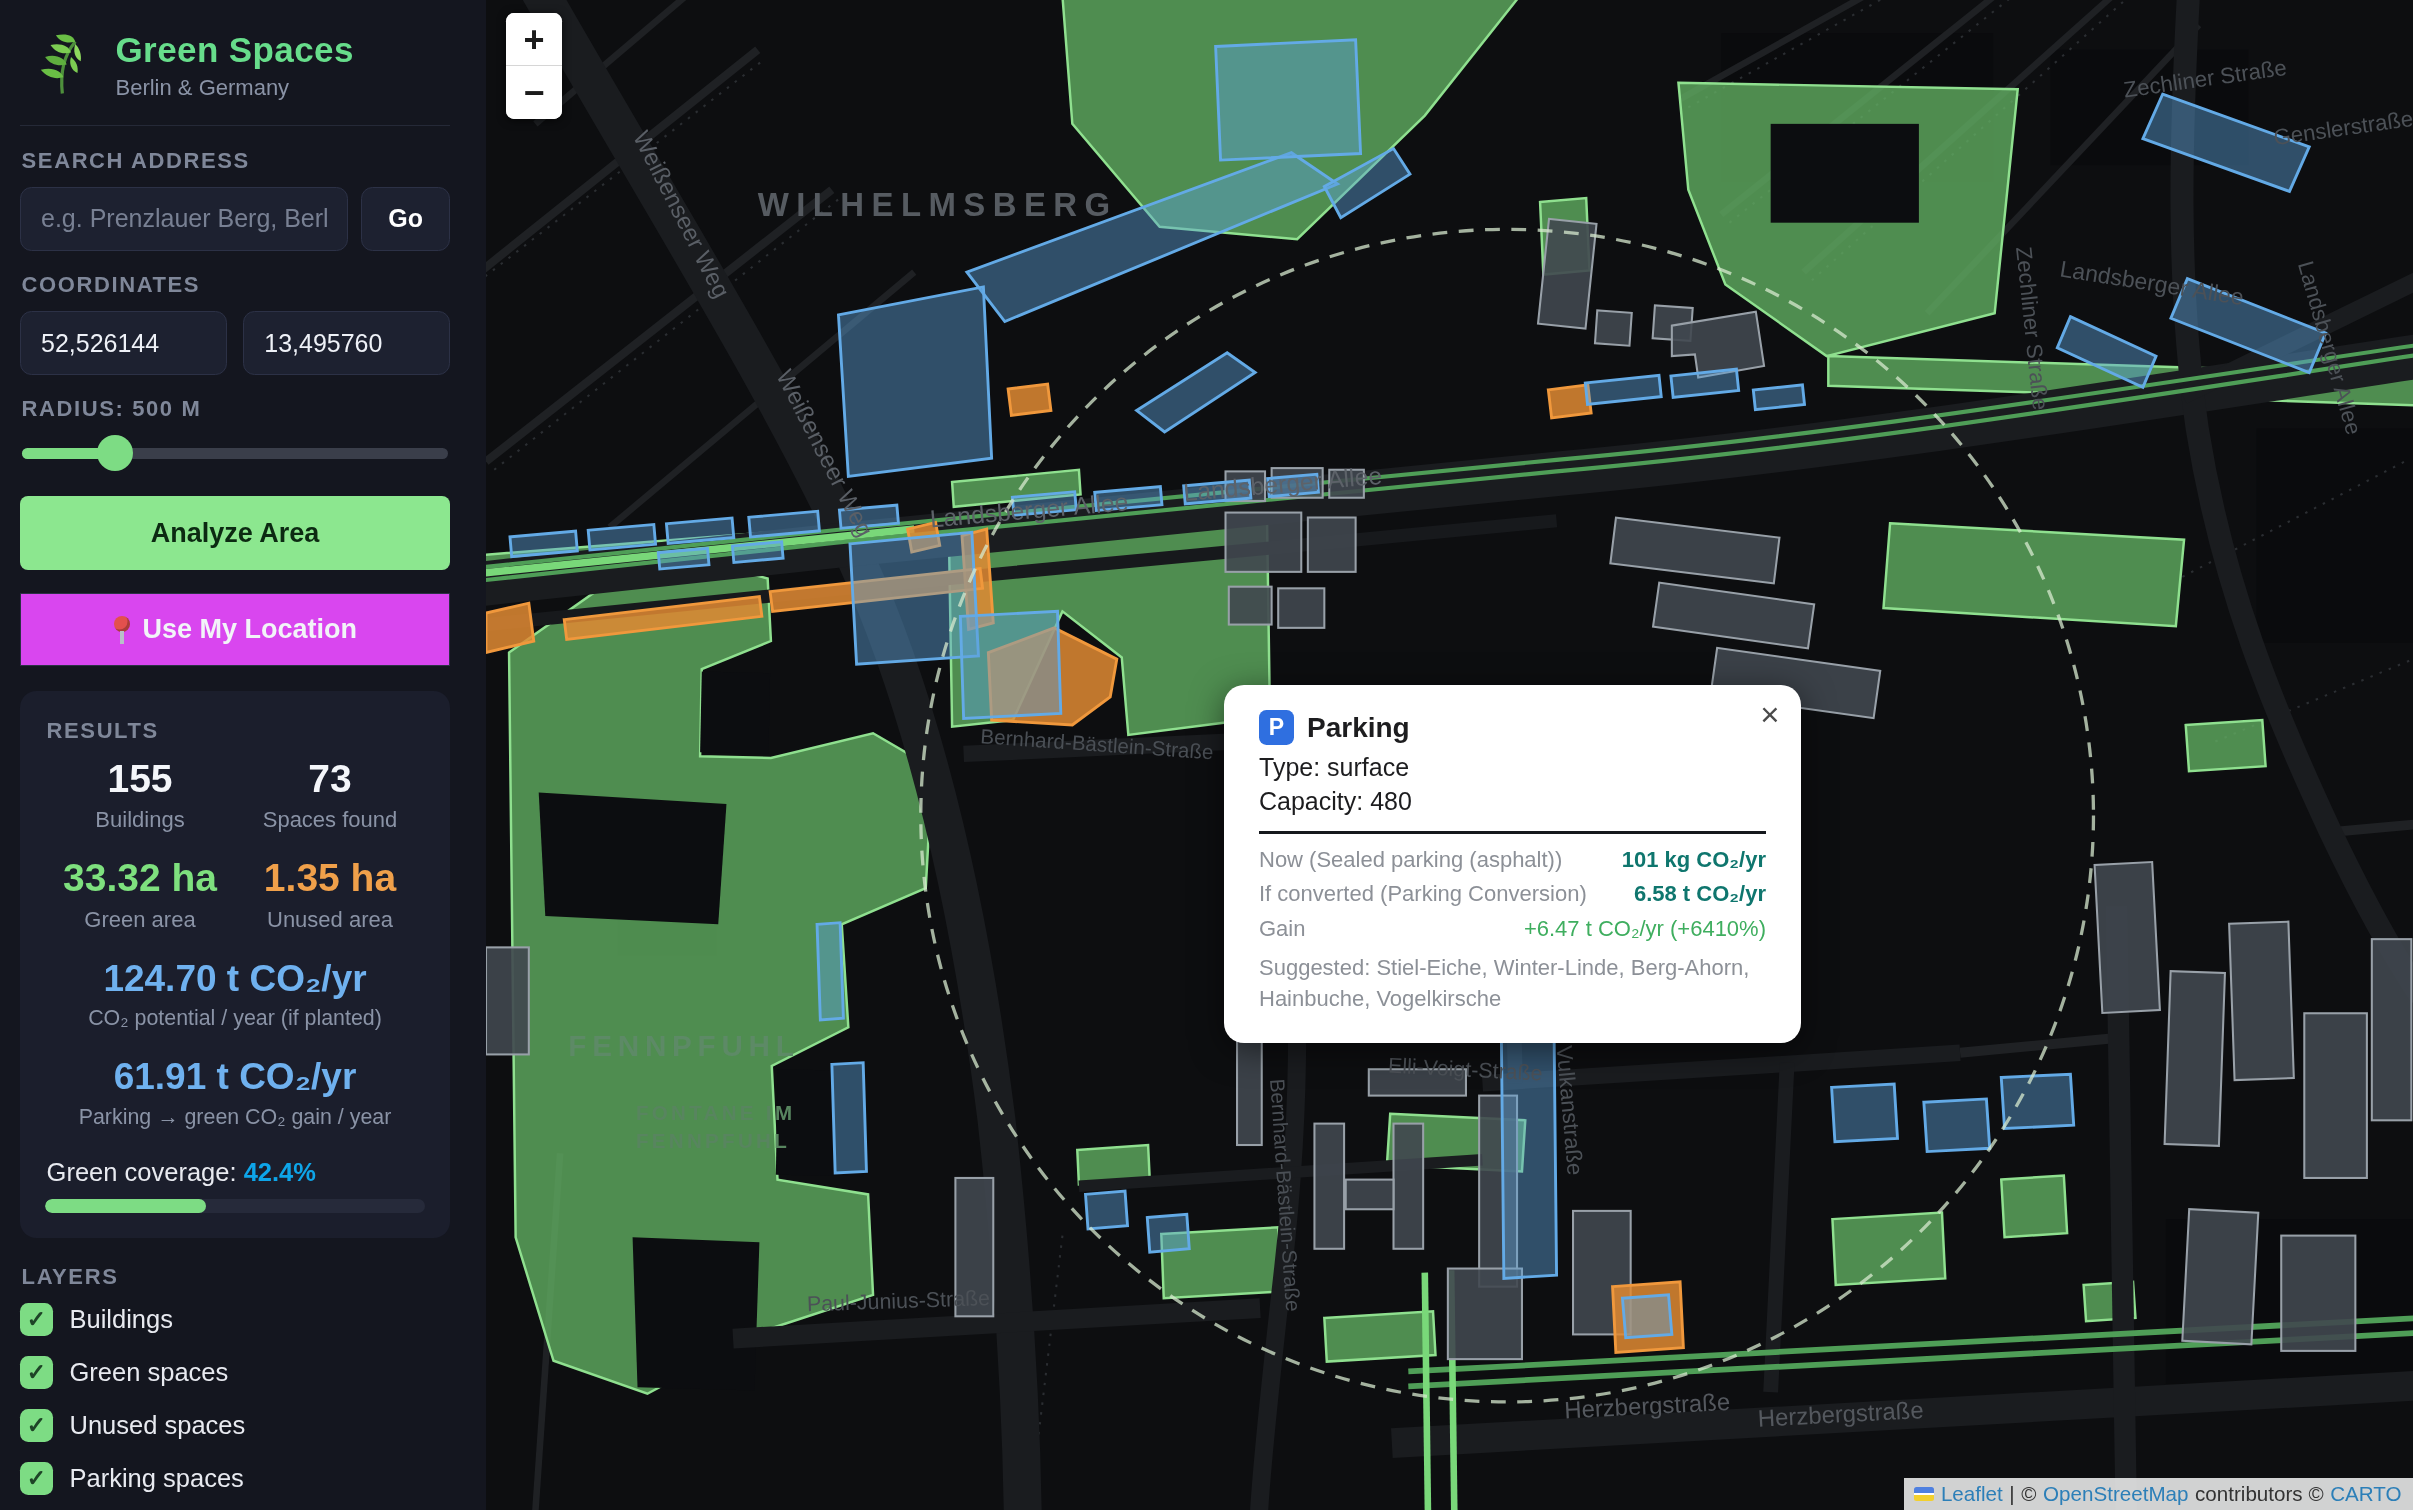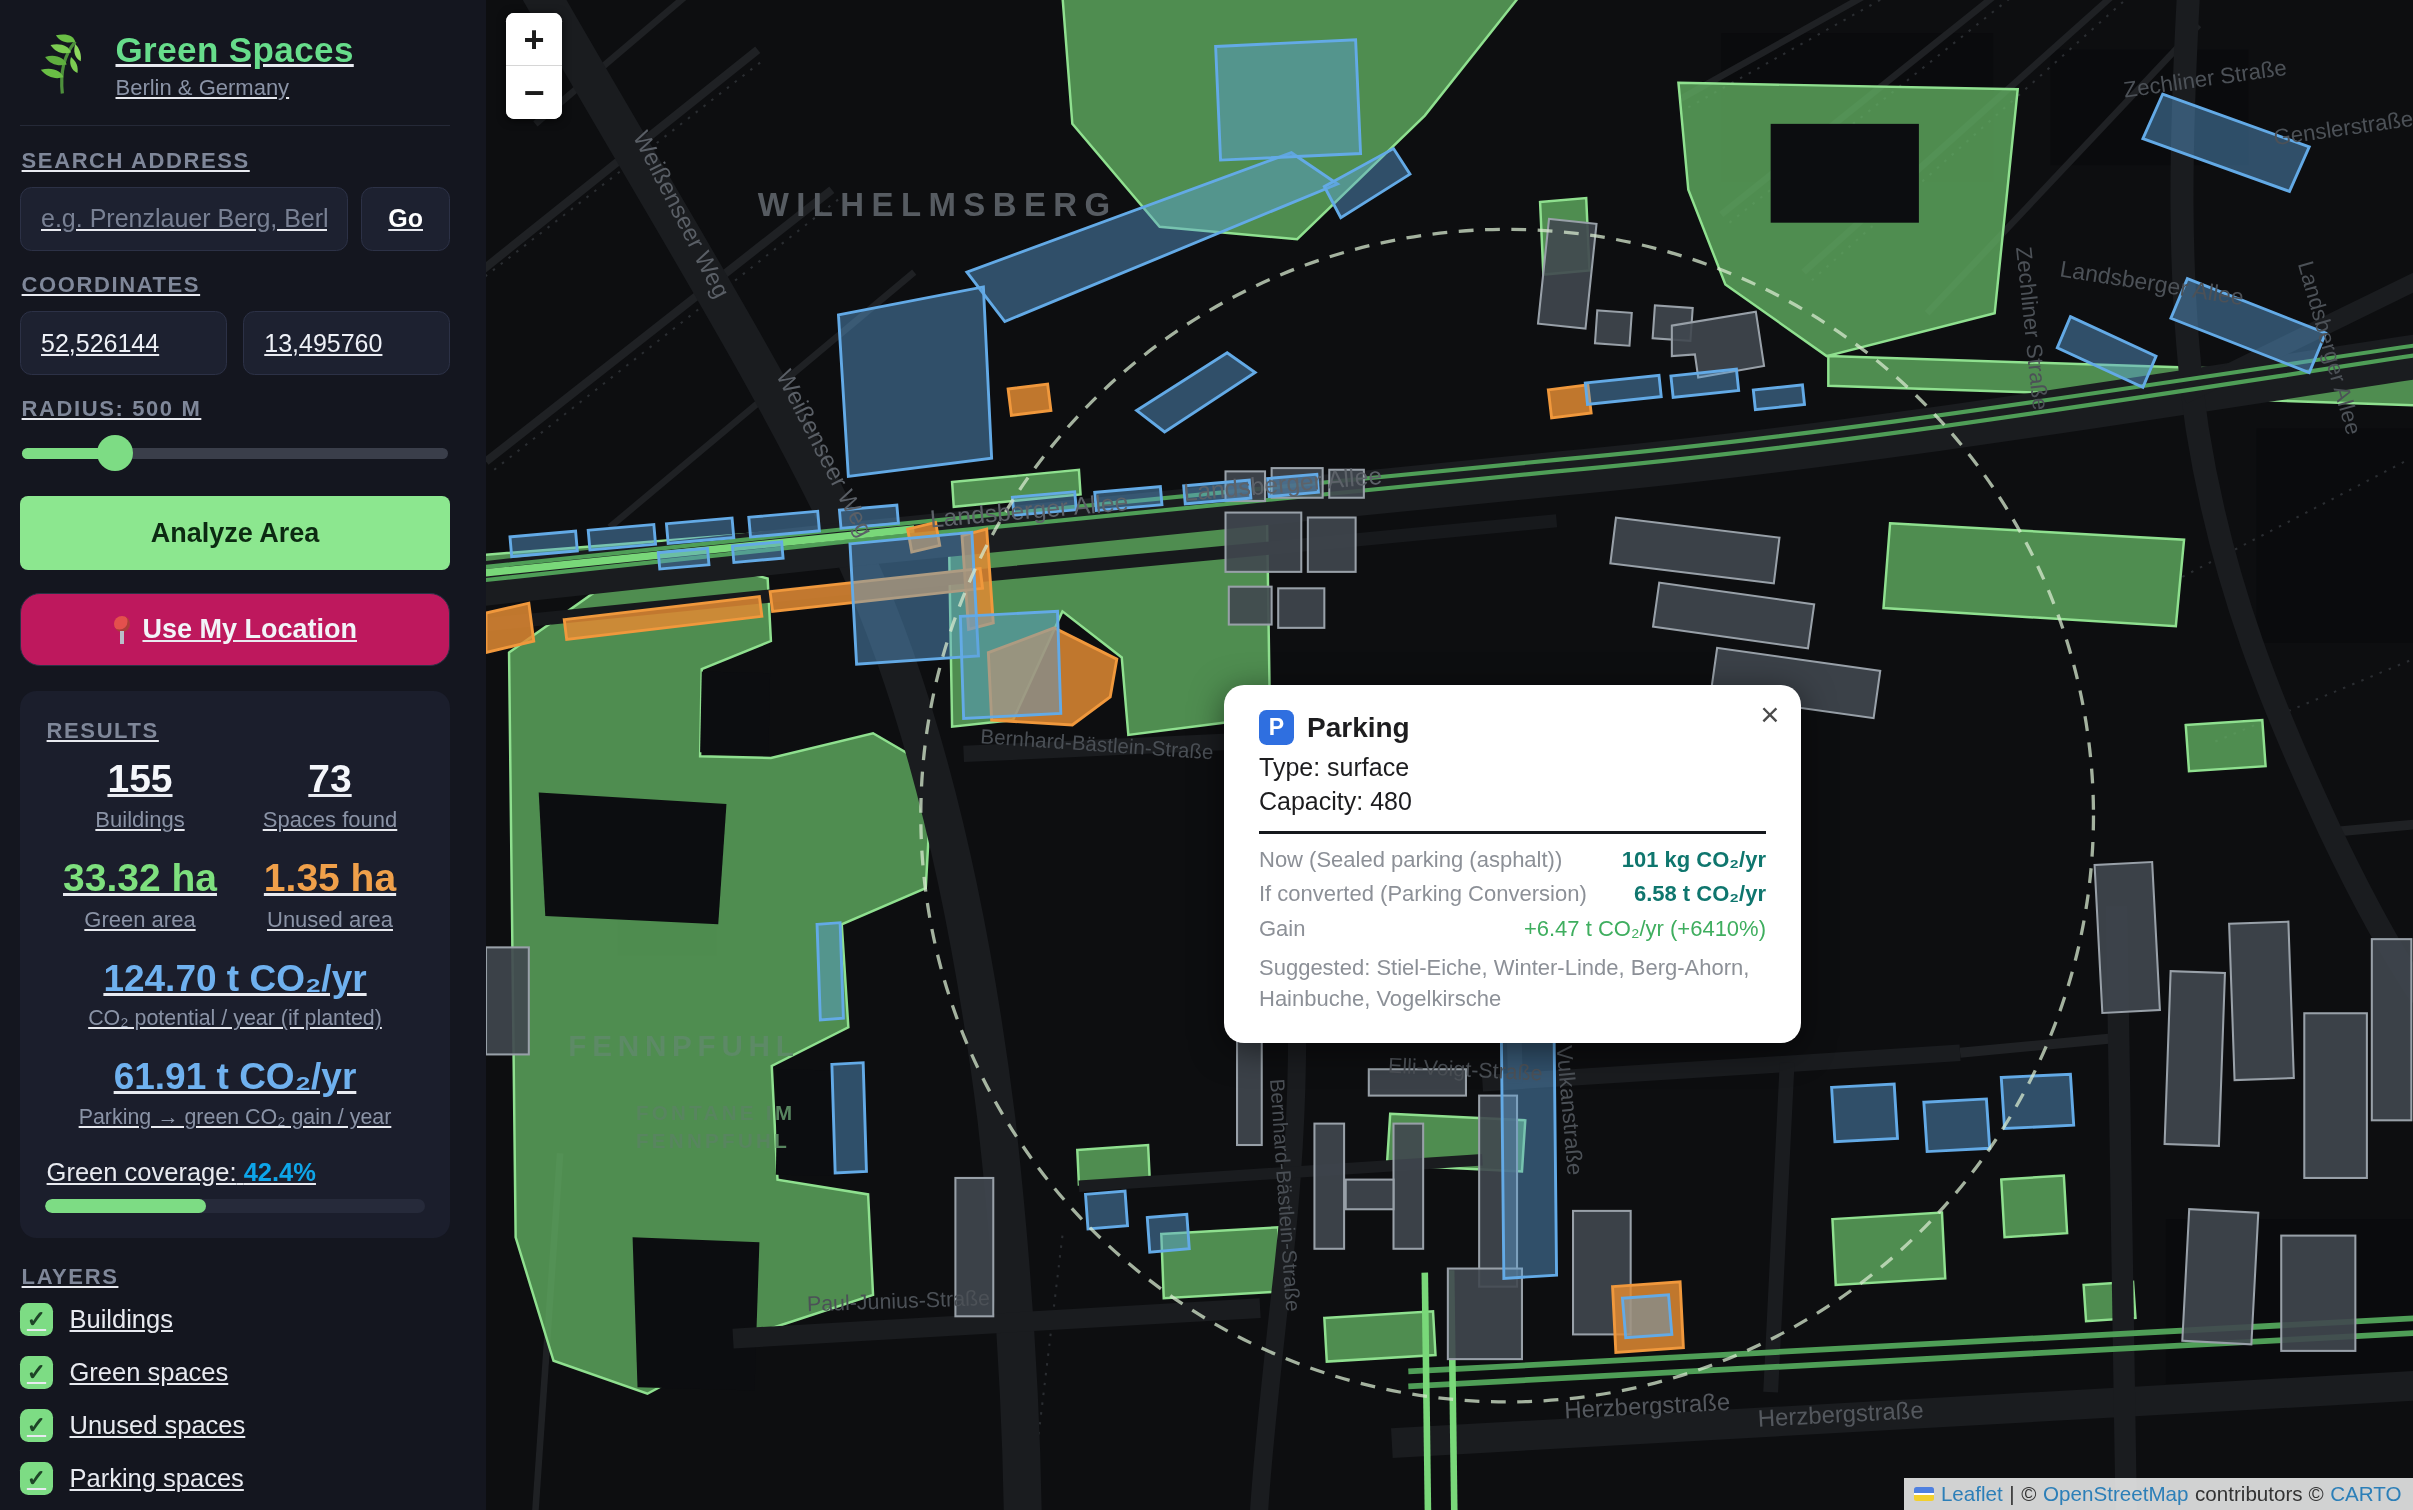--- a/index.html
+++ b/index.html
@@ -2,21 +2,21 @@
 <html style="font-size:13px"><head>
 <meta charset="utf-8">
 <style>
   * { margin:0; padding:0; box-sizing:border-box; }
   html,body { width:2413px; height:1511px; overflow:hidden; background:#0d0e10;
     font-family:"Liberation Sans", sans-serif; }
   .app { display:flex; width:2413px; height:1511px; }
 
   
   .sidebar { width:486px; min-width:486px; height:1511px; background:#14161f;
-    padding:23px 36px 8px 20px; color:#e8eaf0; overflow:hidden; position:relative; z-index:50;text-decoration:underline; }
+    padding:23px 36px 8px 20px; color:#e8eaf0; overflow:hidden; position:relative; z-index:50; }
   .brand { display:flex; align-items:center; gap:16.5px; padding:6.6px 0 21.4px 10px; }
   .brand-icon { width:69px; height:69px; }
   .brand-title { font-size:35px; font-weight:bold; color:#67dd8b; letter-spacing:0.4px; }
   .brand-sub { font-size:22px; color:#8a93a6; margin-top:5px; }
   .divider { border-top:1.6px solid #252937; margin:3.3px 0 21.4px 0; }
   .section-label { font-size:22px; font-weight:bold; color:#7f8799; letter-spacing:1.6px; margin:5px 0 13px 1.6px; }
   .row { display:flex; gap:13px; }
   .text-input { background:#1d2130; border:1.6px solid #2c3146; border-radius:11.5px;
     color:#eef1f7; font-size:25px; padding:16.5px 20px; outline:none; width:100%;
     font-family:"Liberation Sans", sans-serif; }
@@ -28,21 +28,21 @@
   .mb { margin-bottom:21.4px; }
   
   .slider { position:relative; height:36px; margin:1.6px 1.6px 25px 1.6px; }
   .slider-track { position:absolute; top:12.4px; left:0; right:0; height:11.5px; border-radius:6.6px; background:#3a3e4a; }
   .slider-fill { position:absolute; top:12.4px; left:0; height:11.5px; border-radius:6.6px; background:#7ddc84; }
   .slider-thumb { position:absolute; top:0; width:36px; height:36px; border-radius:50%; background:#7ddc84; }
   
   .analyze-btn { width:100%; background:#8ce78f; border:none; border-radius:8px; color:#0c2a12;
     font-size:27px; font-weight:bold; padding:21.4px 0; cursor:pointer; margin-bottom:23px;
     font-family:"Liberation Sans", sans-serif; }
-  .loc-btn { width:100%; background:#be185d; border:1.6px solid #2c3146; border-radius:20px; color:#f2f4f8;
+  .loc-btn { width:100%; background:#d946ef; border:1.6px solid #2c3146; border-radius:1px; color:#f2f4f8;
     font-size:27px; font-weight:bold; padding:20px 0; cursor:pointer; margin-bottom:25px;
     font-family:"Liberation Sans", sans-serif; display:flex; align-items:center; justify-content:center; gap:11.5px; }
   .pin-icon { display:inline-block; position:relative; width:18px; height:28px; }
   .pin-icon .head { position:absolute; top:0; left:0.8px; width:16.5px; height:16.5px; border-radius:50%;
     background:#e3504d; box-shadow:inset -2.5px -2.5px 0 rgba(0,0,0,.25); }
   .pin-icon .stem { position:absolute; top:15px; left:7.4px; width:3.3px; height:13px; background:#b9bec9; }
   
   .results { background:#1b1e2c; border-radius:16.5px; padding:21.4px 25px 25px 25px; margin-bottom:26px; }
   .stats-grid { display:grid; grid-template-columns:1fr 1fr; row-gap:23px; margin-top:8.2px; text-align:center; }
   .stat-value { font-size:39px; font-weight:bold; color:#f4f6fa; }

